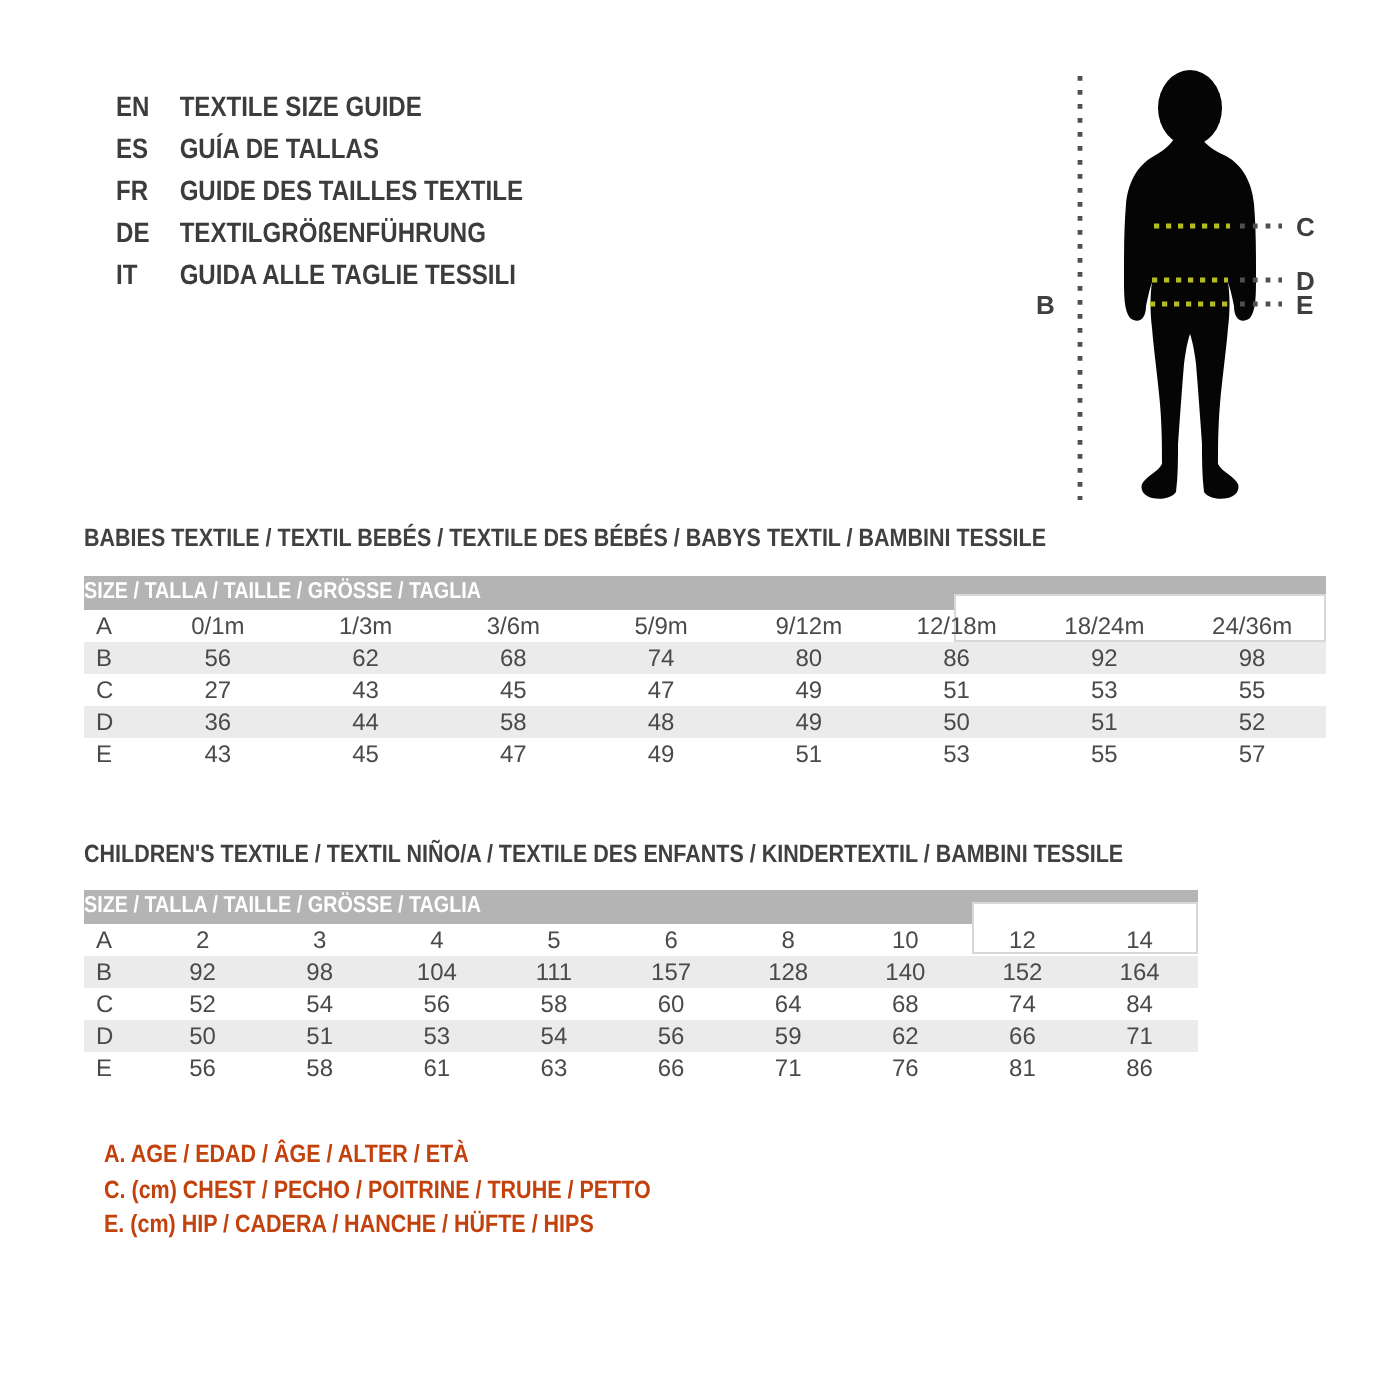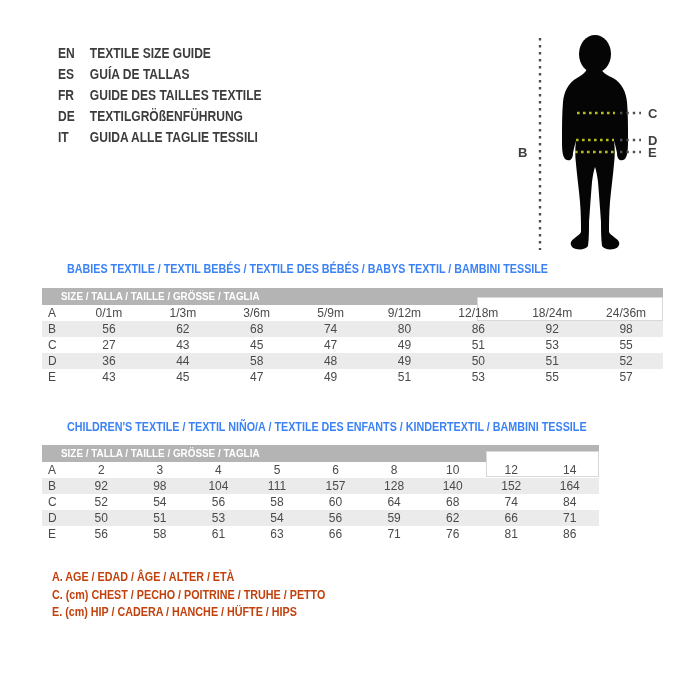--- a/index.html
+++ b/index.html
@@ -9,30 +9,30 @@
 
   
   .langs{position:absolute;left:58px;top:43px;font-size:14px;font-weight:700;color:#3c3c3c;}
   .lrow{display:flex;height:21px;line-height:21px;transform:scaleX(.86);transform-origin:0 50%;white-space:nowrap;}
   .lcode{width:37px;flex:0 0 37px;}
 
   
   .figure{position:absolute;left:508px;top:24px;width:172px;height:232px;}
 
   
-  .sec-title{position:absolute;left:42px;font-weight:700;font-size:12.5px;color:#3b82f6;white-space:nowrap;margin-left:25px;}
+  .sec-title{position:absolute;left:42px;font-weight:700;font-size:12.5px;color:#404040;white-space:nowrap;}
   .sec-title.babies{top:262px;}
   .sec-title.children{top:420px;}
 
   
   .table-wrap{position:absolute;}
   .table-wrap.babies{left:42px;top:288px;width:621px;}
   .table-wrap.children{left:42px;top:445px;width:557px;}
   .band{position:relative;z-index:0;height:17px;line-height:17px;background:#b4b4b4;color:#ffffff;
-        font-size:11.5px;font-weight:700;padding-left:19px;box-sizing:border-box;white-space:nowrap;}
+        font-size:11.5px;font-weight:700;padding-left:0;box-sizing:border-box;white-space:nowrap;}
   .hilite{position:absolute;background:#ffffff;border:1px solid #d8d8d8;z-index:1;box-sizing:border-box;}
   .babies .hilite{left:435px;top:9px;width:186px;height:24px;}
   .children .hilite{left:444px;top:6px;width:113px;height:26px;}
   .rows{position:relative;z-index:2;}
   .trow{display:flex;height:16px;line-height:16px;font-size:12px;color:#4a4a4a;}
   .trow.stripe{background:#ebebeb;}
   .tcell{flex:1;text-align:center;white-space:nowrap;}
   .tlabel{flex:0 0 30px;text-align:left;padding-left:6px;box-sizing:border-box;}
 
   

